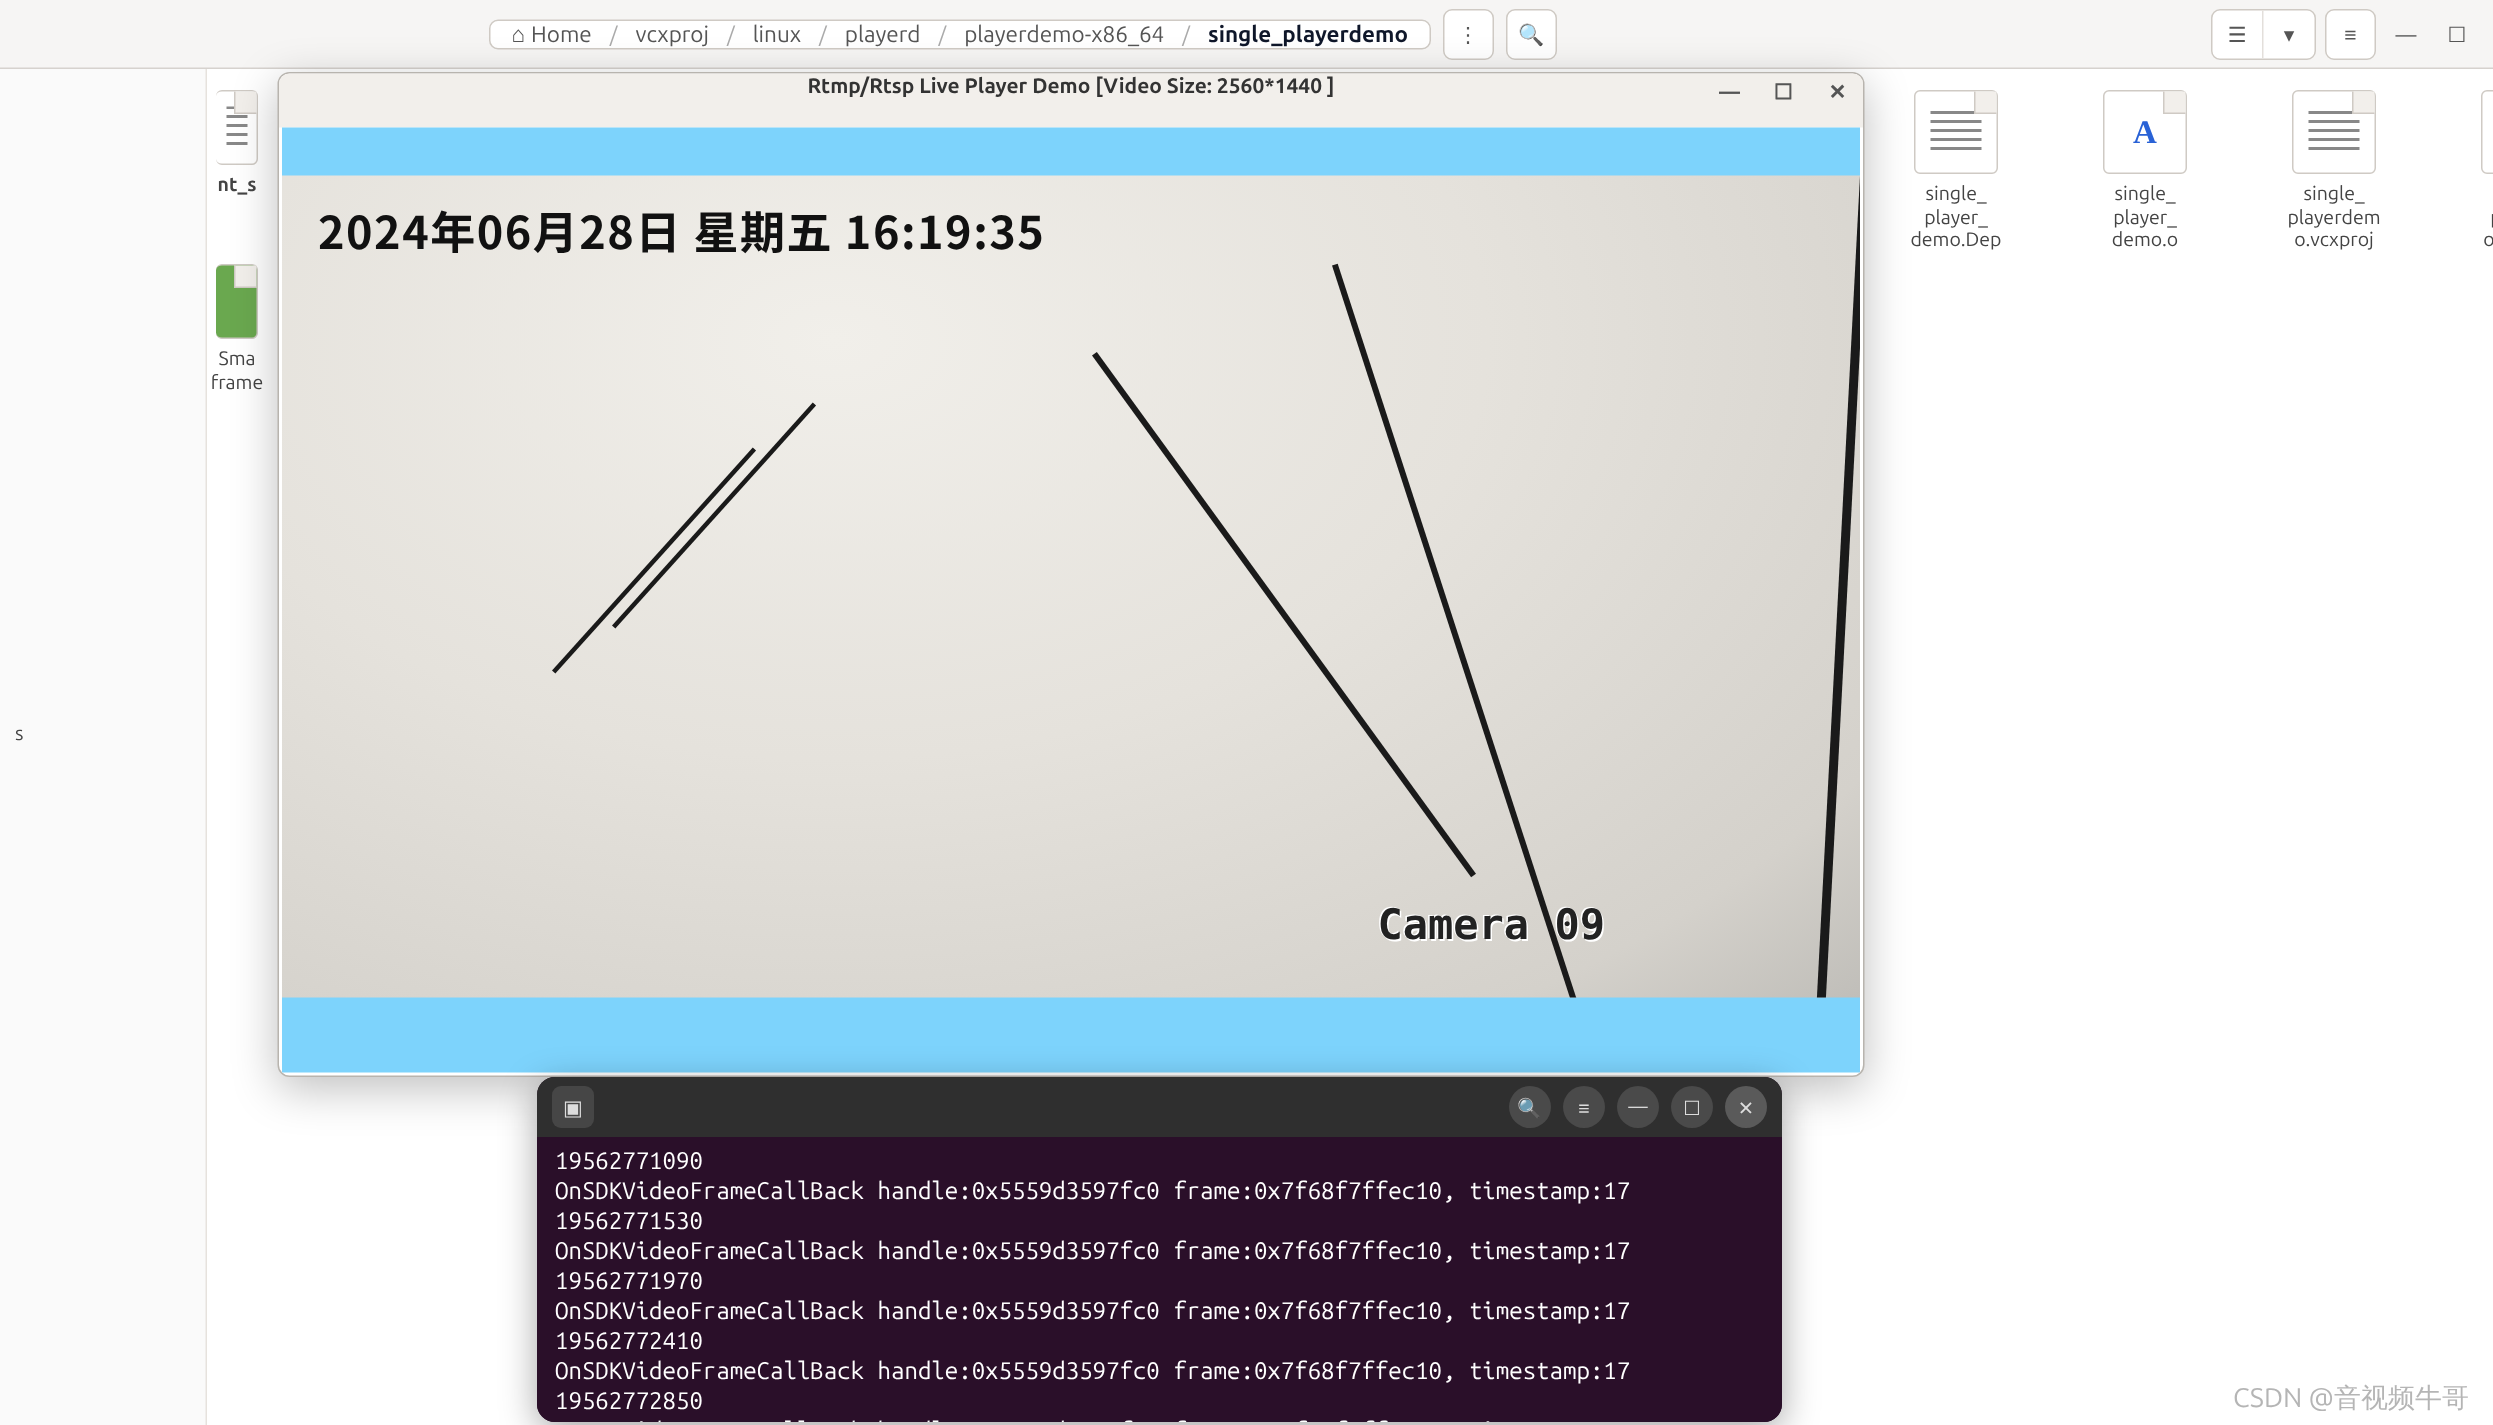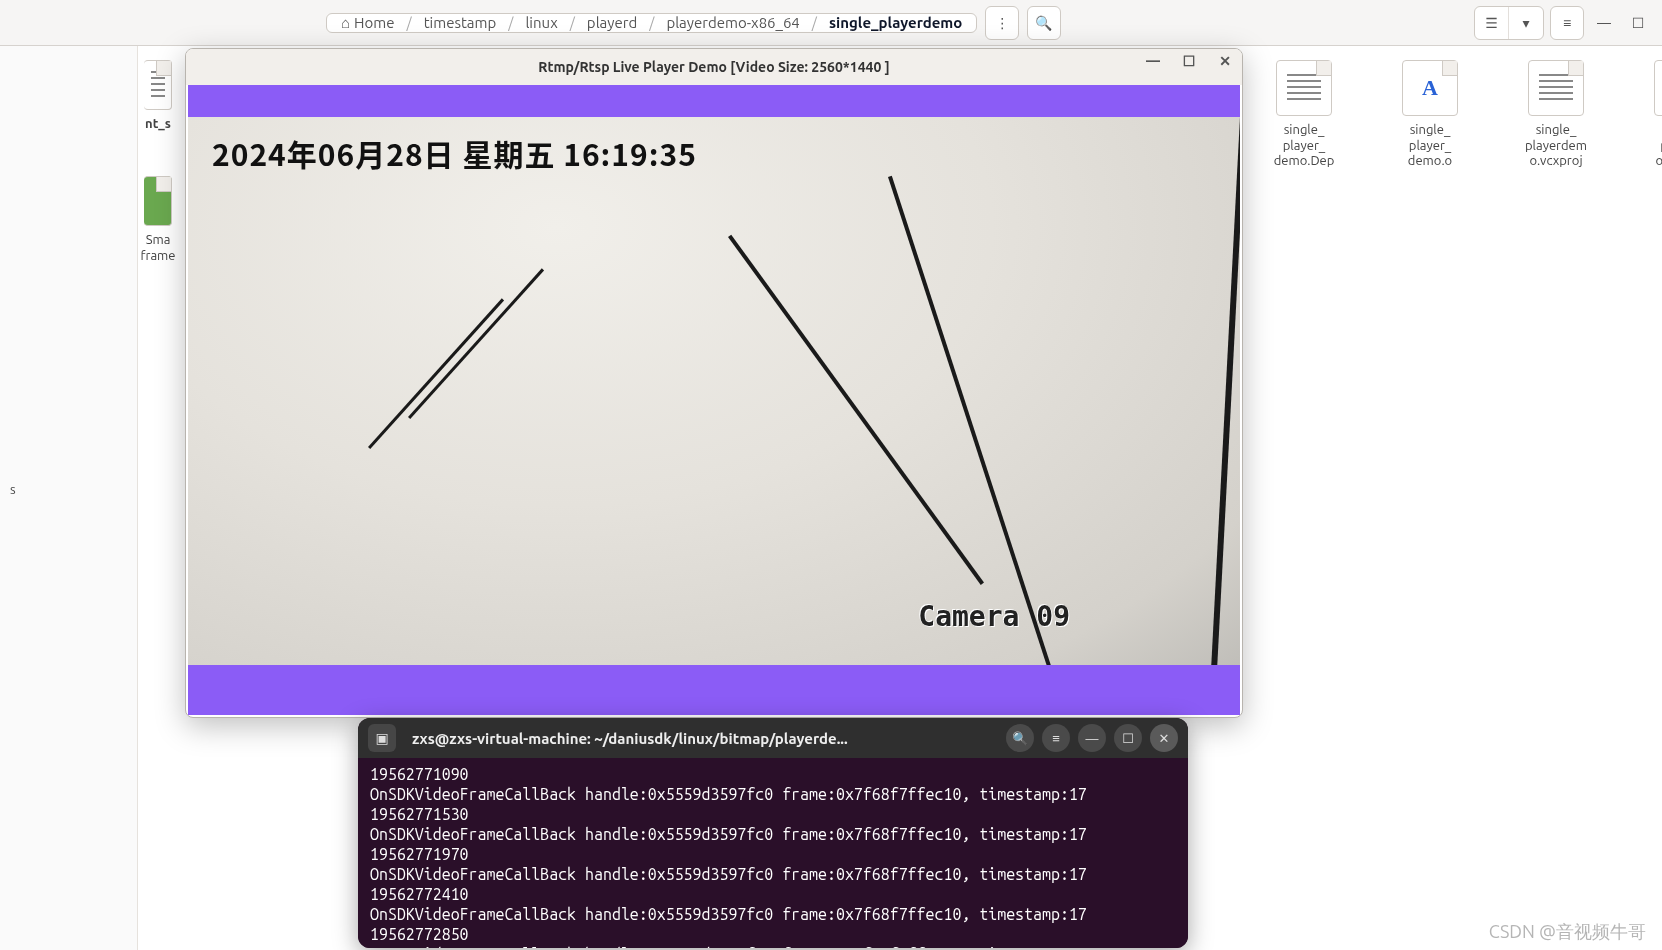--- a/index.html
+++ b/index.html
@@ -115,30 +115,30 @@
       width:1058px; height:670px;
       background:#fff;
       border:1px solid #b8b4ae;
       border-radius:8px;
       box-shadow: 0 8px 30px rgba(0,0,0,.25);
       overflow:hidden;
     }
     .player-title {
       height:36px;
       background:#f2efeb;
-      display:flex; align-items:center; justify-content:center;
+      display:flex; align-items:flex-start; justify-content:center;
       font-weight:bold; color:#333;
       position:relative;
     }
     .player-title .wc { position:absolute; right:6px; top:4px; display:flex; gap:14px;}
     .player-title .wc span{cursor:pointer; width:22px;text-align:center;color:#555;}
     .video-area {
       position:absolute;
       top:36px; left:2px; right:2px; bottom:2px;
-      background:#8b5cf6;
+      background:#7dd3fc;
     }
     .video-frame {
       position:absolute;
       top:32px; left:0; right:0;
       height:548px;
       background: radial-gradient(ellipse at 35% 20%, #f1efea 0%, #e5e2dc 45%, #d4d1cb 85%, #c0beb9 100%);
       overflow:hidden;
     }
     .osd-timestamp {
       position:absolute; left:24px; top:14px;
@@ -203,21 +203,21 @@
       margin-left:32px;
     }
   </style>
 </head>
 <body>
 
 <div class="fm-header">
   <div class="breadcrumb">
     <span class="crumb"><span class="home-ico">⌂</span><span>Home</span></span>
     <span class="crumb-sep">/</span>
-    <span class="crumb">timestamp</span>
+    <span class="crumb">vcxproj</span>
     <span class="crumb-sep">/</span>
     <span class="crumb">linux</span>
     <span class="crumb-sep">/</span>
     <span class="crumb">playerd</span>
     <span class="crumb-sep">/</span>
     <span class="crumb">playerdemo-x86_64</span>
     <span class="crumb-sep">/</span>
     <span class="crumb active">single_playerdemo</span>
   </div>
   <div class="sq-btn">
@@ -322,21 +322,20 @@
       <div class="osd-camera">Camera 09</div>
     </div>
   </div>
 </div>
 
 <div class="term-window">
   <div class="term-header">
     <div class="badge">
         <span>▣</span>
       </div>
-    <div class="term-title">zxs@zxs-virtual-machine: ~/daniusdk/linux/bitmap/playerde...</div>
     <div class="term-right">
       <div class="circ">
           <span>🔍</span>
         </div>
       <div class="circ">
           <span>≡</span>
         </div>
       <div class="circ">
           <span>—</span>
         </div>

